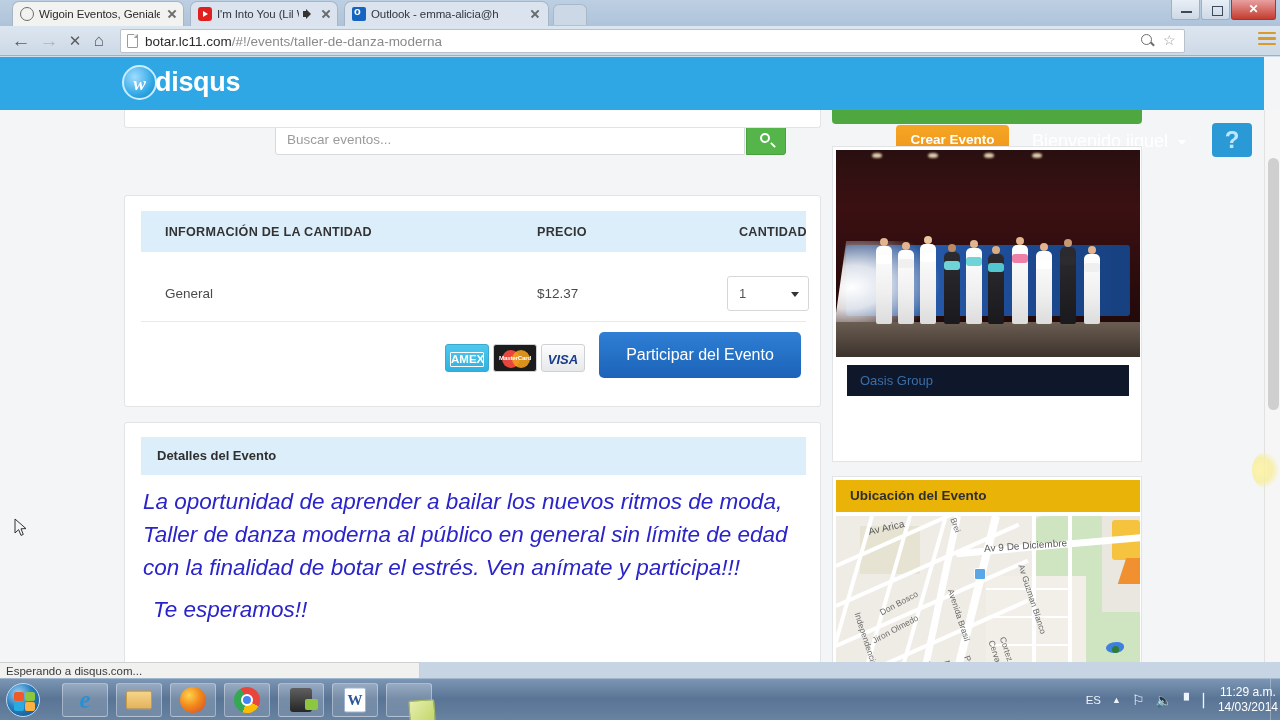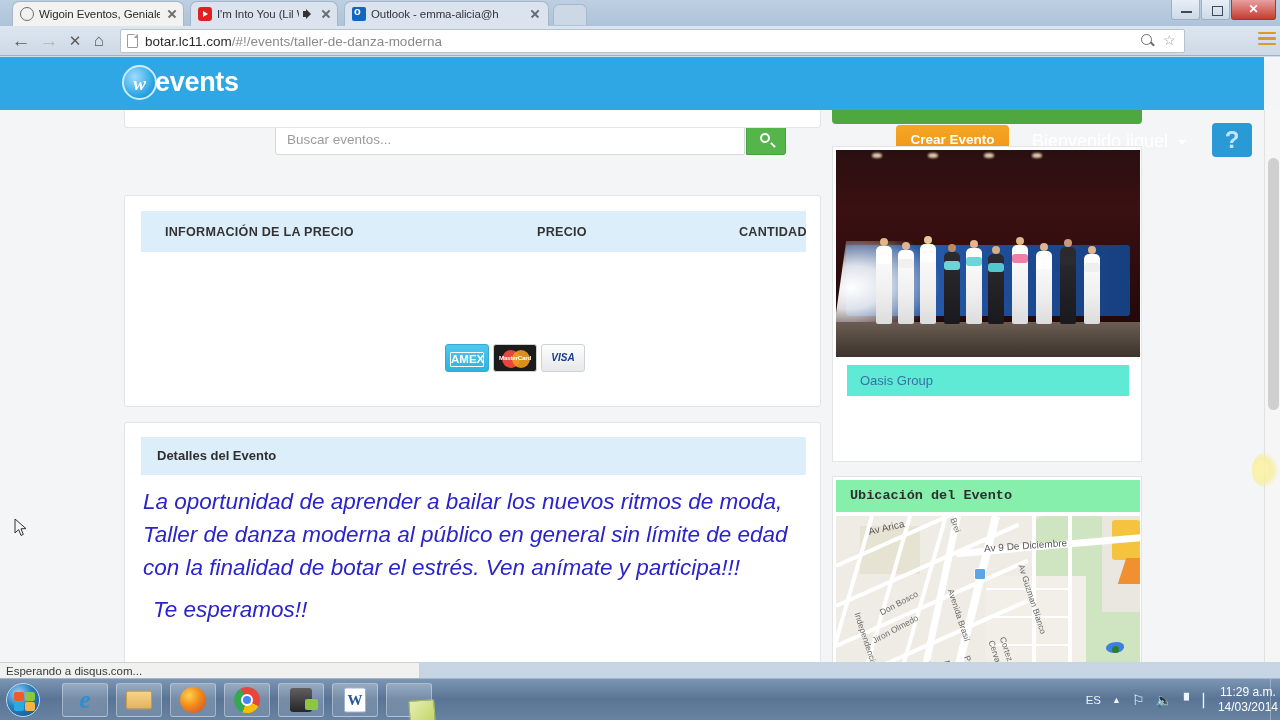--- a/index.html
+++ b/index.html
@@ -173,21 +173,21 @@
   #card-amex { left:320px; background:linear-gradient(180deg,#4fc8ee 0%,#2fb2e0 100%); border-color:#3aa8cf;}
   #card-amex .card-label { top:7px; font-size:11.5px; color:#fff;
       border:1.5px solid #fff; margin:0 4px; line-height:13px; border-radius:1px;}
   #card-mc { left:368px; background:#1c1c1c; }
   #mc-c1 { position:absolute; left:8px; top:5px; width:18px; height:18px; border-radius:50%; background:#e8453c; }
   #mc-c2 { position:absolute; left:18px; top:5px; width:18px; height:18px; border-radius:50%;
       background:#f4a21b; opacity:.88; }
   #mc-text { position:absolute; left:0; right:0; top:9px; text-align:center; font-size:6.2px;
       color:#fff; font-weight:bold; letter-spacing:-.2px; }
   #card-visa { left:416px; background:linear-gradient(180deg,#fdfdfd 0%,#e6e8ea 100%); }
-  #card-visa .card-label { top:7px; font-size:10px; color:#1a3b8b; font-style:italic; }
+  #card-visa .card-label { top:7px; font-size:13px; color:#1a3b8b; font-style:italic; }
   #participar-btn { position:absolute; left:474px; top:-12px; width:202px; height:46px;
       background:linear-gradient(180deg,#2f7fd4 0%,#1b63b8 100%); border-radius:5px;
       color:#fff; font-size:16px; text-align:center; line-height:46px; }
 
   #details-panel { position:absolute; left:0; top:312px; width:697px; height:315px; }
   #details-head { position:absolute; left:16px; top:14px; width:665px; height:38px;
       background:#ddeefb; }
   #details-head-title { position:absolute; left:16px; top:11px; font-size:13px;
       font-weight:bold; color:#2f2f2f; }
   #details-body { position:absolute; left:18px; top:62px; width:660px;
@@ -213,27 +213,27 @@
       background:linear-gradient(180deg,#6b5d52 0%,#3c332c 100%); }
   .spot { position:absolute; top:3px; width:10px; height:5px; border-radius:50%;
       background:#ffeec9; opacity:.85; filter:blur(1px); }
   .dancer { position:absolute; bottom:16%; width:16px; border-radius:5px 5px 2px 2px; }
   .d-white { background:linear-gradient(180deg,#ffffff 0%, #efeff0 60%, #dcdcdd 100%); }
   .d-dark { background:linear-gradient(180deg,#2b2b30 0%,#1a1a1e 100%); }
   .d-head { position:absolute; left:50%; margin-left:-4px; top:-8px; width:8px; height:8px;
       border-radius:50%; background:#e2b48f; }
   .d-top { position:absolute; left:0; right:0; top:9px; height:9px; border-radius:3px; }
   #oasis-link { position:absolute; left:14px; top:218px; width:282px; height:31px;
-      background:#5eead4; color:#3a6fa8; font-size:13px; line-height:31px; padding-left:13px; }
+      background:#0f172a; color:#3a6fa8; font-size:13px; line-height:31px; padding-left:13px; }
   #contact-btn { position:absolute; left:14px; top:262px; width:282px; height:39px;
       background:#e9eaeb; color:#4c4c4c; font-size:14.5px; text-align:center; line-height:39px; }
   #location-panel { position:absolute; left:0; top:366px; width:310px; height:240px;
       background:#fff; border:1px solid #e2e4e6; }
   #location-head { position:absolute; left:3px; top:3px; width:304px; height:32px;
-      background:#86efac;font-family:Liberation Mono, monospace; }
+      background:#eab308; }
   #location-title { position:absolute; left:14px; top:8px; font-size:13.5px;
       font-weight:bold; color:#2f2f2f; }
   #map { position:absolute; left:3px; top:39px; width:304px; height:198px;
       background:#eae7e0; overflow:hidden; }
   .map-park { position:absolute; background:#cfe4c1; }
   .map-block { position:absolute; background:#efece6; }
   .map-road { position:absolute; background:#ffffff; }
   .map-road-major { position:absolute; background:#fdfcf6; }
   .map-label { position:absolute; font-size:8.5px; color:#6a6a6a;
       font-family:"Liberation Sans", sans-serif; white-space:nowrap; }
@@ -341,21 +341,21 @@
         <i></i>
         <i></i>
     </div>
   </div>
 
   <div id="viewport">
 
     <div id="site-header">
       <div id="brand">
         <span id="brand-mark">w</span>
-        <span id="brand-text">events</span>
+        <span id="brand-text">disqus</span>
       </div>
     </div>
     <div id="searchbox">
       <input id="search-input" type="text" placeholder="Buscar eventos..." style="">
     </div>
     <div id="search-btn">
       <span class="mag"></span>
     </div>
     <div id="crear-evento">Crear Evento</div>
     <div id="welcome-menu">
@@ -363,38 +363,47 @@
       <span id="welcome-caret"></span>
     </div>
     <div id="help-btn">?</div>
 
     <div id="main-col">
 
       <div id="panel-top-partial"></div>
 
       <div id="ticket-panel" class="panel">
         <div id="ticket-head">
-          <span id="th-info" class="th">INFORMACIÓN DE LA PRECIO</span>
+          <span id="th-info" class="th">INFORMACIÓN DE LA CANTIDAD</span>
           <span id="th-precio" class="th">PRECIO</span>
           <span id="th-cantidad" class="th">CANTIDAD</span>
         </div>
 
+        <div id="ticket-row">
+          <span id="td-name">General</span>
+          <span id="td-price">$12.37</span>
+          <div id="qty-select">
+            <span>1</span>
+            <span id="qty-caret"></span>
+          </div>
+        </div>
 
         <div id="pay-row">
           <div class="card" id="card-amex">
             <span class="card-label">AMEX</span>
           </div>
           <div class="card" id="card-mc">
             <span id="mc-c1"></span>
             <span id="mc-c2"></span>
             <span id="mc-text">MasterCard</span>
           </div>
           <div class="card" id="card-visa">
             <span class="card-label">VISA</span>
           </div>
+          <div id="participar-btn">Participar del Evento</div>
         </div>
       </div>
 
       <div id="details-panel" class="panel">
         <div id="details-head">
           <span id="details-head-title">Detalles del Evento</span>
         </div>
         <div id="details-body">
           <div>La oportunidad de aprender a bailar los nuevos ritmos de moda, Taller de danza moderna al público en general sin límite de edad con la finalidad de botar el estrés. Ven anímate y participa!!!</div>
           <div id="details-p2">Te esperamos!!</div>

